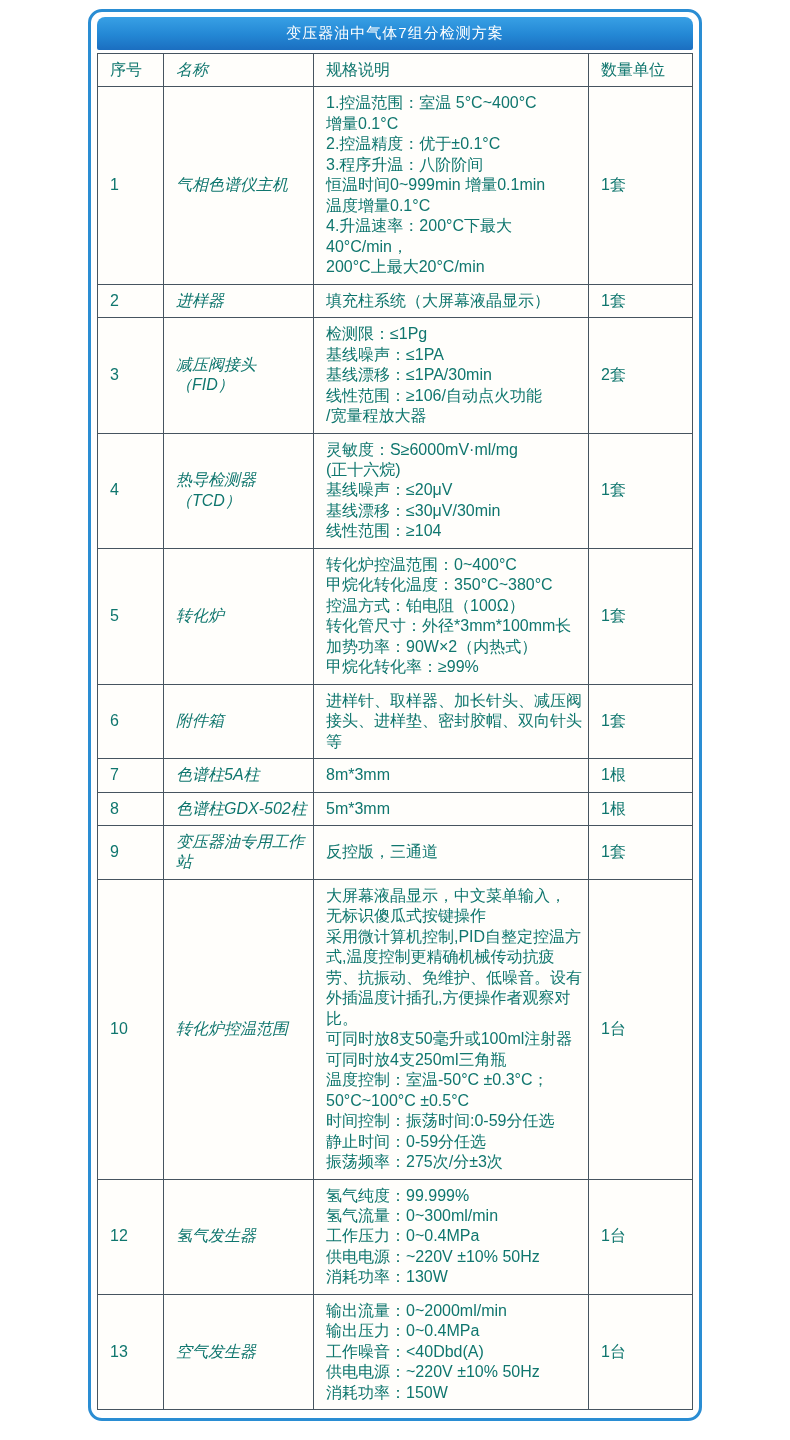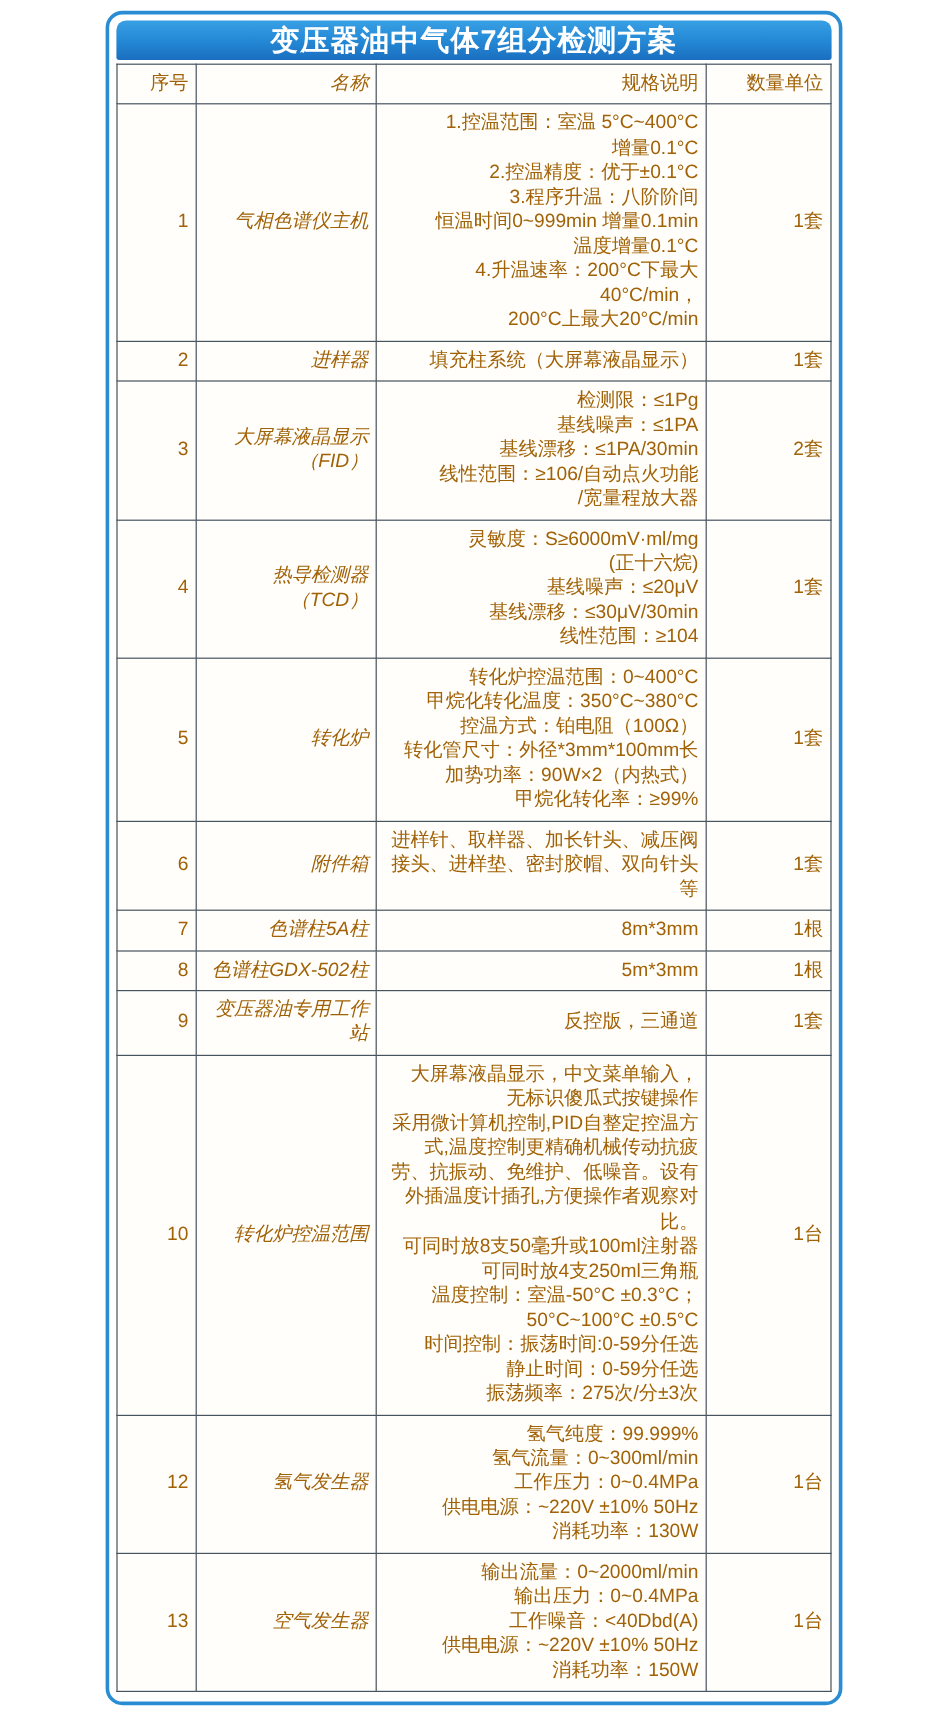--- a/index.html
+++ b/index.html
@@ -18,37 +18,37 @@
     padding: 5px 6px 8px 6px;
   }
   .title-bar {
     height: 33px;
     border-radius: 8px 8px 2px 2px;
     background: linear-gradient(180deg, #38a0e5 0%, #2387d4 55%, #1b6ec0 100%);
     display: flex; align-items: center; justify-content: center;
     margin-bottom: 3px;
   }
   .title-bar span {
-    color: #ffffff; font-size: 24px; font-weight: bold; letter-spacing: 1px;
+    color: #ffffff; font-size: 15px; font-weight: normal; letter-spacing: 1px;
   }
   table.spec {
     width: 100%;
     border-collapse: collapse;
     table-layout: fixed;
     font-size: 16px;
     background: #fffefb;
   }
   table.spec th, table.spec td {
     border: 1.5px solid #46545f;
     vertical-align: middle;
-    text-align: right;
+    text-align: left;
     font-weight: normal;
     padding: 6px 6px 6px 12px;
     line-height: 1.28;
-    color: #a16207;
+    color: #0f766e;
     overflow: hidden;
   }
   th.col-no, td.c-no { width: 66px; text-align: center; padding-left: 4px; padding-right: 4px; }
   th.col-name, td.c-name { width: 150px; font-style: italic; }
   th.col-qty, td.c-qty { width: 104px; }
   th.col-no { text-align: left; padding-left: 12px; }
   thead th { height: 33px; }
   td.c-spec { white-space: pre-line; }
   tbody tr { background: #fffefb; }
 </style>
@@ -86,21 +86,21 @@
           <td class="c-qty">1套</td>
         </tr>
         <tr>
           <td class="c-no">2</td>
           <td class="c-name">进样器</td>
           <td class="c-spec">填充柱系统（大屏幕液晶显示）</td>
           <td class="c-qty">1套</td>
         </tr>
         <tr>
           <td class="c-no">3</td>
-          <td class="c-name">大屏幕液晶显示（FID）</td>
+          <td class="c-name">减压阀接头（FID）</td>
           <td class="c-spec">检测限：≤1Pg
 基线噪声：≤1PA
 基线漂移：≤1PA/30min
 线性范围：≥106/自动点火功能
 /宽量程放大器</td>
           <td class="c-qty">2套</td>
         </tr>
         <tr>
           <td class="c-no">4</td>
           <td class="c-name">热导检测器（TCD）</td>

